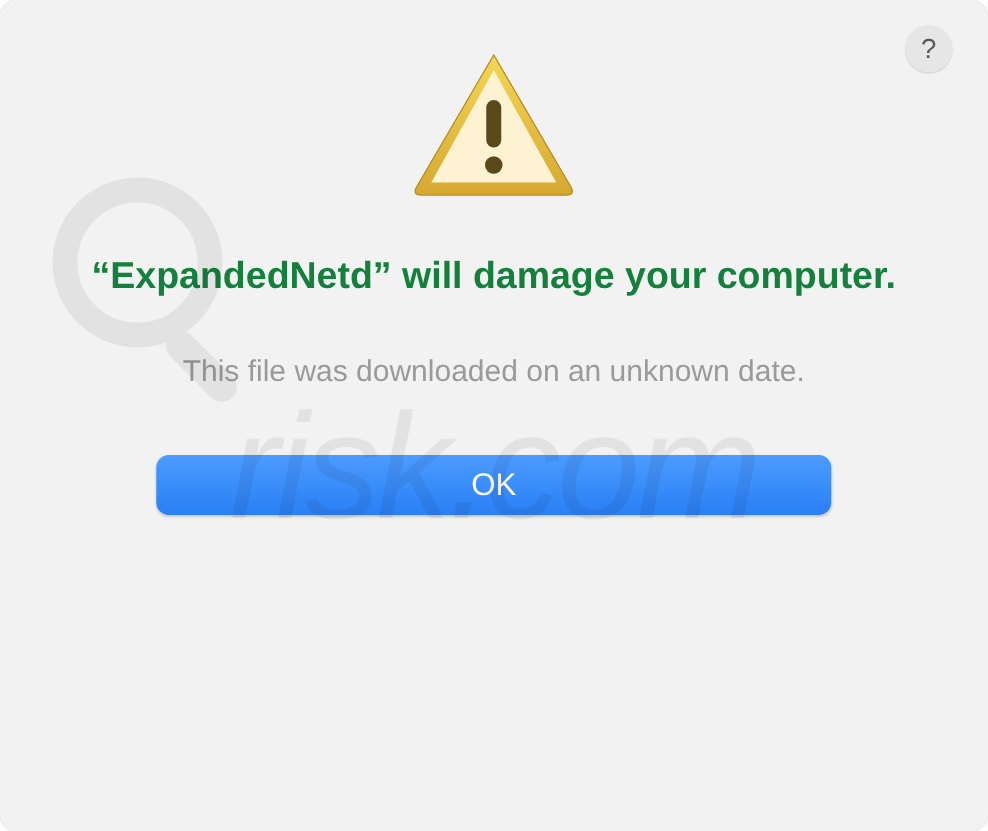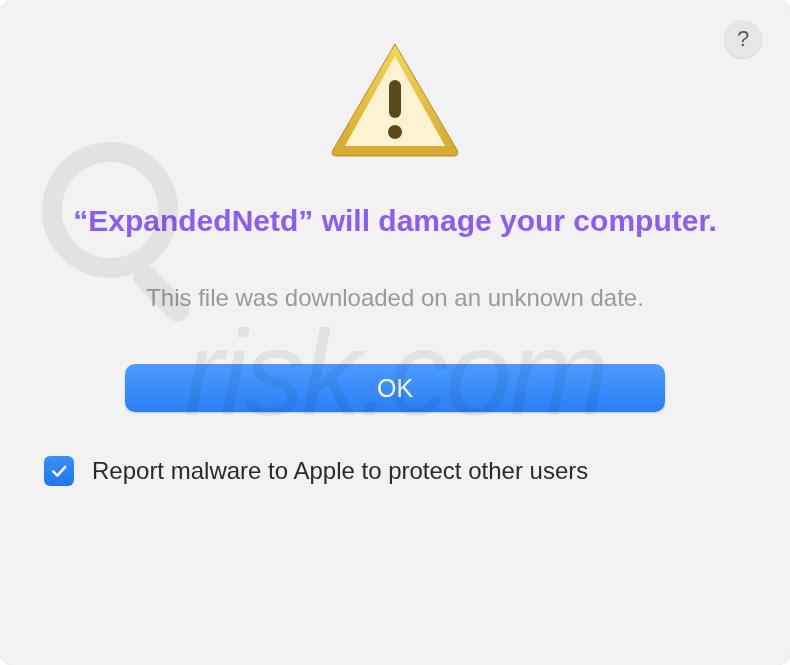--- a/index.html
+++ b/index.html
@@ -49,21 +49,21 @@
     }
     .warning-icon {
       margin-top: 10px;
       width: 140px;
       height: 122px;
     }
     .title {
       margin-top: 42px;
       font-size: 30px;
       font-weight: 700;
-      color: #8b5cf6;
+      color: #15803d;
       text-align: center;
       line-height: 1.28;
     }
     .subtitle {
       margin-top: 44px;
       font-size: 24px;
       color: #9a9a9a;
       text-align: center;
     }
     .button-group {
@@ -177,28 +177,20 @@
   <h1 class="title">
     <span>“</span><span>ExpandedNetd</span><span>” will damage your computer.</span>
   </h1>
 
   <p class="subtitle">This file was downloaded on an unknown date.</p>
 
   <div class="button-group">
     <button class="btn btn-primary">OK</button>
   </div>
 
-  <div class="checkbox-row">
-    <div class="checkbox">
-      <svg viewBox="0 0 24 24">
-        <path d="M5 12.5 L10 17.5 L19.5 7" stroke="#fff" stroke-width="3" fill="none" stroke-linecap="round" stroke-linejoin="round"></path>
-      </svg>
-    </div>
-    <label class="checkbox-label">Report malware to Apple to protect other users</label>
-  </div>
 
   <div class="watermark">
     <svg class="watermark-glass" viewBox="0 0 200 200">
       <circle cx="80" cy="80" r="58" fill="none" stroke="#000" stroke-width="20"></circle>
       <rect x="115" y="130" width="70" height="24" rx="12" transform="rotate(45 115 130)" fill="#000"></rect>
     </svg>
     <span class="watermark-text">risk.com</span>
   </div>
 
 </div>

